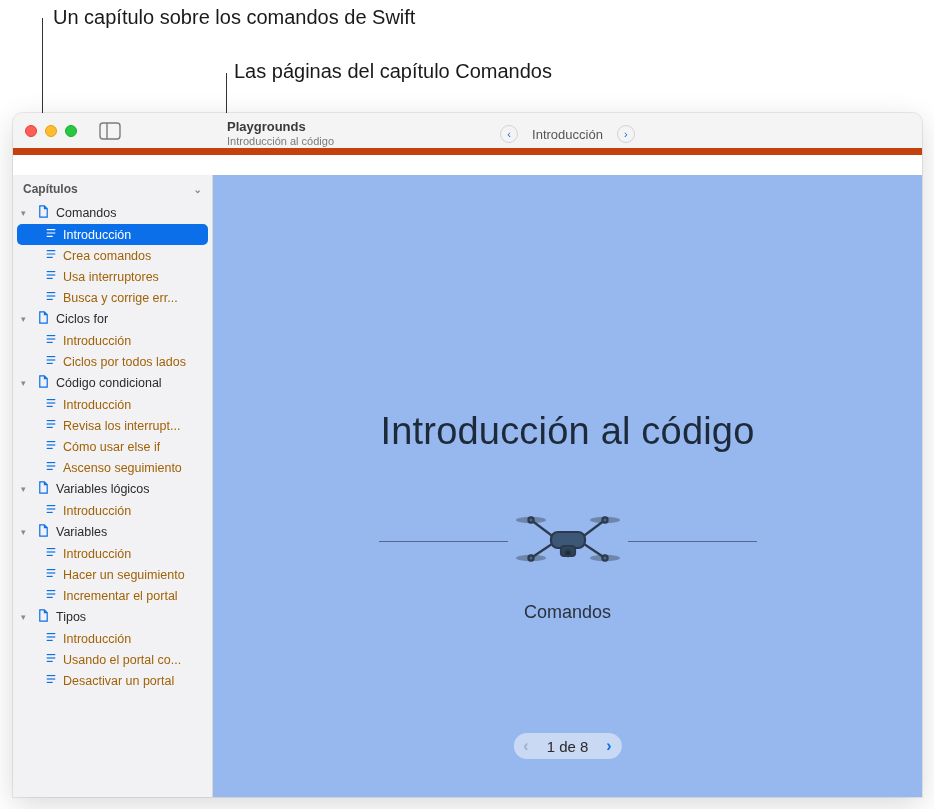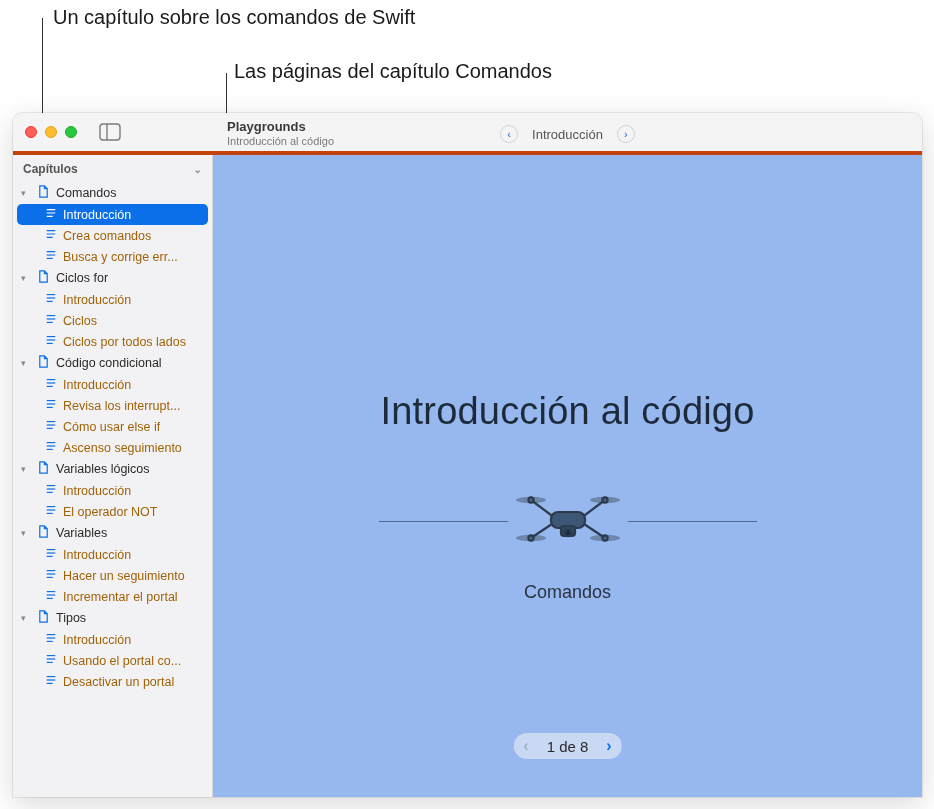--- a/index.html
+++ b/index.html
@@ -40,21 +40,21 @@
   background: #fff;
   border-radius: 10px 10px 0 0;
   box-shadow: 0 0 0 1px rgba(0,0,0,0.08), 0 8px 30px rgba(0,0,0,0.15);
   overflow: hidden;
   display: flex;
   flex-direction: column;
 }
 .titlebar {
   height: 42px;
   background: #f4f4f4;
-  border-bottom: 4px solid #c2410c;
+  border-bottom: 7px solid #c2410c;
   display: flex;
   align-items: center;
   padding: 0 12px;
   gap: 8px;
   position: relative;
 }
 .traffic { display: flex; gap: 8px; }
 .tl { width: 12px; height: 12px; border-radius: 50%; }
 .tl.red { background: #ff5f57; border: 0.5px solid #e24138; }
 .tl.yel { background: #febc2e; border: 0.5px solid #e1a117; }
@@ -92,21 +92,21 @@
   color: #0a6fe8;
   width: 18px; height: 18px;
   border: 1px solid #cfd3d8;
   border-radius: 50%;
   display: inline-flex;
   align-items: center;
   justify-content: center;
   font-size: 11px;
   pointer-events: auto;
 }
-.body-row { flex: 1; display: flex; overflow: hidden; }
+.body-row { flex: 1; display: flex; overflow: hidden; margin-top: 20px; }
 .sidebar {
   width: 200px;
   background: #f2f2f4;
   border-right: 1px solid #d8d8d8;
   overflow-y: auto;
   font-size: 12.5px;
 }
 .sb-header {
   display: flex;
   align-items: center;
@@ -260,20 +260,28 @@
                 <line x1="2" y1="11" x2="9" y2="11" stroke="currentColor" stroke-width="1.4"></line>
               </svg></span>
             <span class="label">Crea comandos</span>
           </div>
           <div class="page-row">
             <span class="picon"><svg width="12" height="12" viewBox="0 0 14 14">
                 <line x1="2" y1="3" x2="12" y2="3" stroke="currentColor" stroke-width="1.4"></line>
                 <line x1="2" y1="7" x2="12" y2="7" stroke="currentColor" stroke-width="1.4"></line>
                 <line x1="2" y1="11" x2="9" y2="11" stroke="currentColor" stroke-width="1.4"></line>
               </svg></span>
+            <span class="label">Usa interruptores</span>
+          </div>
+          <div class="page-row">
+            <span class="picon"><svg width="12" height="12" viewBox="0 0 14 14">
+                <line x1="2" y1="3" x2="12" y2="3" stroke="currentColor" stroke-width="1.4"></line>
+                <line x1="2" y1="7" x2="12" y2="7" stroke="currentColor" stroke-width="1.4"></line>
+                <line x1="2" y1="11" x2="9" y2="11" stroke="currentColor" stroke-width="1.4"></line>
+              </svg></span>
             <span class="label">Busca y corrige err...</span>
           </div>
           <div class="chapter-row">
             <span class="tw">▾</span>
             <span class="cicon"><svg width="13" height="13" viewBox="0 0 14 14">
                 <path d="M3 1h5l3 3v9H3z" fill="none" stroke="currentColor" stroke-width="1.3"></path>
                 <path d="M8 1v3h3" fill="none" stroke="currentColor" stroke-width="1.3"></path>
               </svg></span>
             <span class="label">Ciclos for</span>
           </div>
@@ -284,28 +292,20 @@
                 <line x1="2" y1="11" x2="9" y2="11" stroke="currentColor" stroke-width="1.4"></line>
               </svg></span>
             <span class="label">Introducción</span>
           </div>
           <div class="page-row">
             <span class="picon"><svg width="12" height="12" viewBox="0 0 14 14">
                 <line x1="2" y1="3" x2="12" y2="3" stroke="currentColor" stroke-width="1.4"></line>
                 <line x1="2" y1="7" x2="12" y2="7" stroke="currentColor" stroke-width="1.4"></line>
                 <line x1="2" y1="11" x2="9" y2="11" stroke="currentColor" stroke-width="1.4"></line>
               </svg></span>
-            <span class="label">Ciclos</span>
-          </div>
-          <div class="page-row">
-            <span class="picon"><svg width="12" height="12" viewBox="0 0 14 14">
-                <line x1="2" y1="3" x2="12" y2="3" stroke="currentColor" stroke-width="1.4"></line>
-                <line x1="2" y1="7" x2="12" y2="7" stroke="currentColor" stroke-width="1.4"></line>
-                <line x1="2" y1="11" x2="9" y2="11" stroke="currentColor" stroke-width="1.4"></line>
-              </svg></span>
             <span class="label">Ciclos por todos lados</span>
           </div>
           <div class="chapter-row">
             <span class="tw">▾</span>
             <span class="cicon"><svg width="13" height="13" viewBox="0 0 14 14">
                 <path d="M3 1h5l3 3v9H3z" fill="none" stroke="currentColor" stroke-width="1.3"></path>
                 <path d="M8 1v3h3" fill="none" stroke="currentColor" stroke-width="1.3"></path>
               </svg></span>
             <span class="label">Código condicional</span>
           </div>
@@ -349,28 +349,20 @@
               </svg></span>
             <span class="label">Variables lógicos</span>
           </div>
           <div class="page-row">
             <span class="picon"><svg width="12" height="12" viewBox="0 0 14 14">
                 <line x1="2" y1="3" x2="12" y2="3" stroke="currentColor" stroke-width="1.4"></line>
                 <line x1="2" y1="7" x2="12" y2="7" stroke="currentColor" stroke-width="1.4"></line>
                 <line x1="2" y1="11" x2="9" y2="11" stroke="currentColor" stroke-width="1.4"></line>
               </svg></span>
             <span class="label">Introducción</span>
-          </div>
-          <div class="page-row">
-            <span class="picon"><svg width="12" height="12" viewBox="0 0 14 14">
-                <line x1="2" y1="3" x2="12" y2="3" stroke="currentColor" stroke-width="1.4"></line>
-                <line x1="2" y1="7" x2="12" y2="7" stroke="currentColor" stroke-width="1.4"></line>
-                <line x1="2" y1="11" x2="9" y2="11" stroke="currentColor" stroke-width="1.4"></line>
-              </svg></span>
-            <span class="label">El operador NOT</span>
           </div>
           <div class="chapter-row">
             <span class="tw">▾</span>
             <span class="cicon"><svg width="13" height="13" viewBox="0 0 14 14">
                 <path d="M3 1h5l3 3v9H3z" fill="none" stroke="currentColor" stroke-width="1.3"></path>
                 <path d="M8 1v3h3" fill="none" stroke="currentColor" stroke-width="1.3"></path>
               </svg></span>
             <span class="label">Variables</span>
           </div>
           <div class="page-row">

